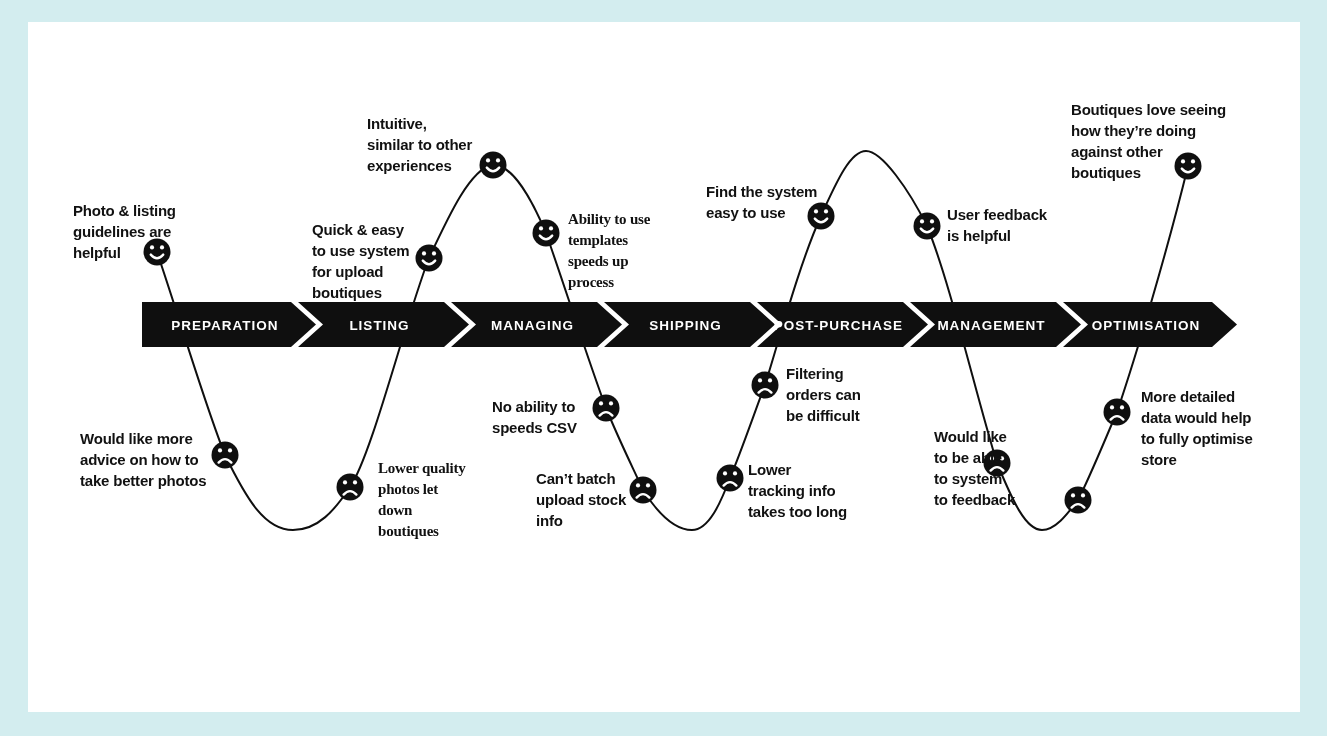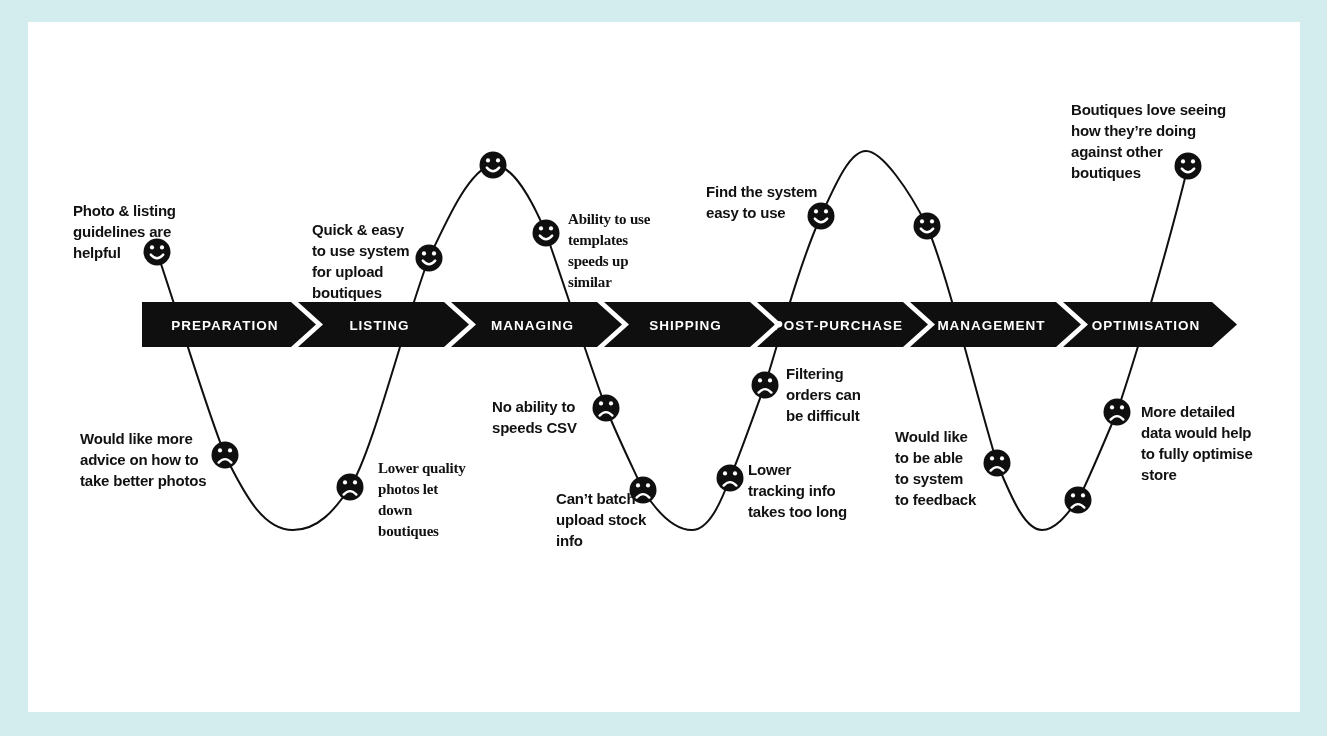--- a/index.html
+++ b/index.html
@@ -195,56 +195,65 @@
         <div>photos let</div>
         <div>down</div>
         <div>boutiques</div>
       </div>
       <div class="note" style="left: 312px; top: 219px;">
         <div>Quick &amp; easy</div>
         <div>to use system</div>
         <div>for upload</div>
         <div>boutiques</div>
       </div>
+      <div class="note" style="left: 367px; top: 113px;">
+        <div>Intuitive,</div>
+        <div>similar to other</div>
+        <div>experiences</div>
+      </div>
       <div class="note" style="left: 568px; top: 209px; font-family: Liberation Serif, serif;">
         <div>Ability to use</div>
         <div>templates</div>
         <div>speeds up</div>
-        <div>similar</div>
+        <div>process</div>
       </div>
       <div class="note" style="left: 492px; top: 396px;">
         <div>No ability to</div>
         <div>speeds CSV</div>
       </div>
-      <div class="note" style="left: 536px; top: 488px; margin-left: 20px;">
+      <div class="note" style="left: 536px; top: 468px;">
         <div>Can’t batch</div>
         <div>upload stock</div>
         <div>info</div>
       </div>
       <div class="note" style="left: 748px; top: 459px;">
         <div>Lower</div>
         <div>tracking info</div>
         <div>takes too long</div>
       </div>
       <div class="note" style="left: 706px; top: 181px;">
         <div>Find the system</div>
         <div>easy to use</div>
       </div>
       <div class="note" style="left: 786px; top: 363px;">
         <div>Filtering</div>
         <div>orders can</div>
         <div>be difficult</div>
       </div>
-      <div class="note" style="left: 895px; top: 426px;">
+      <div class="note" style="left: 947px; top: 204px;">
+        <div>User feedback</div>
+        <div>is helpful</div>
+      </div>
+      <div class="note" style="left: 934px; top: 426px;">
         <div>Would like</div>
         <div>to be able</div>
         <div>to system</div>
         <div>to feedback</div>
       </div>
-      <div class="note" style="left: 1141px; top: 386px; margin-top: 15px;">
+      <div class="note" style="left: 1141px; top: 386px;">
         <div>More detailed</div>
         <div>data would help</div>
         <div>to fully optimise</div>
         <div>store</div>
       </div>
       <div class="note" style="left: 1071px; top: 99px;">
         <div>Boutiques love seeing</div>
         <div>how they’re doing</div>
         <div>against other</div>
         <div>boutiques</div>

